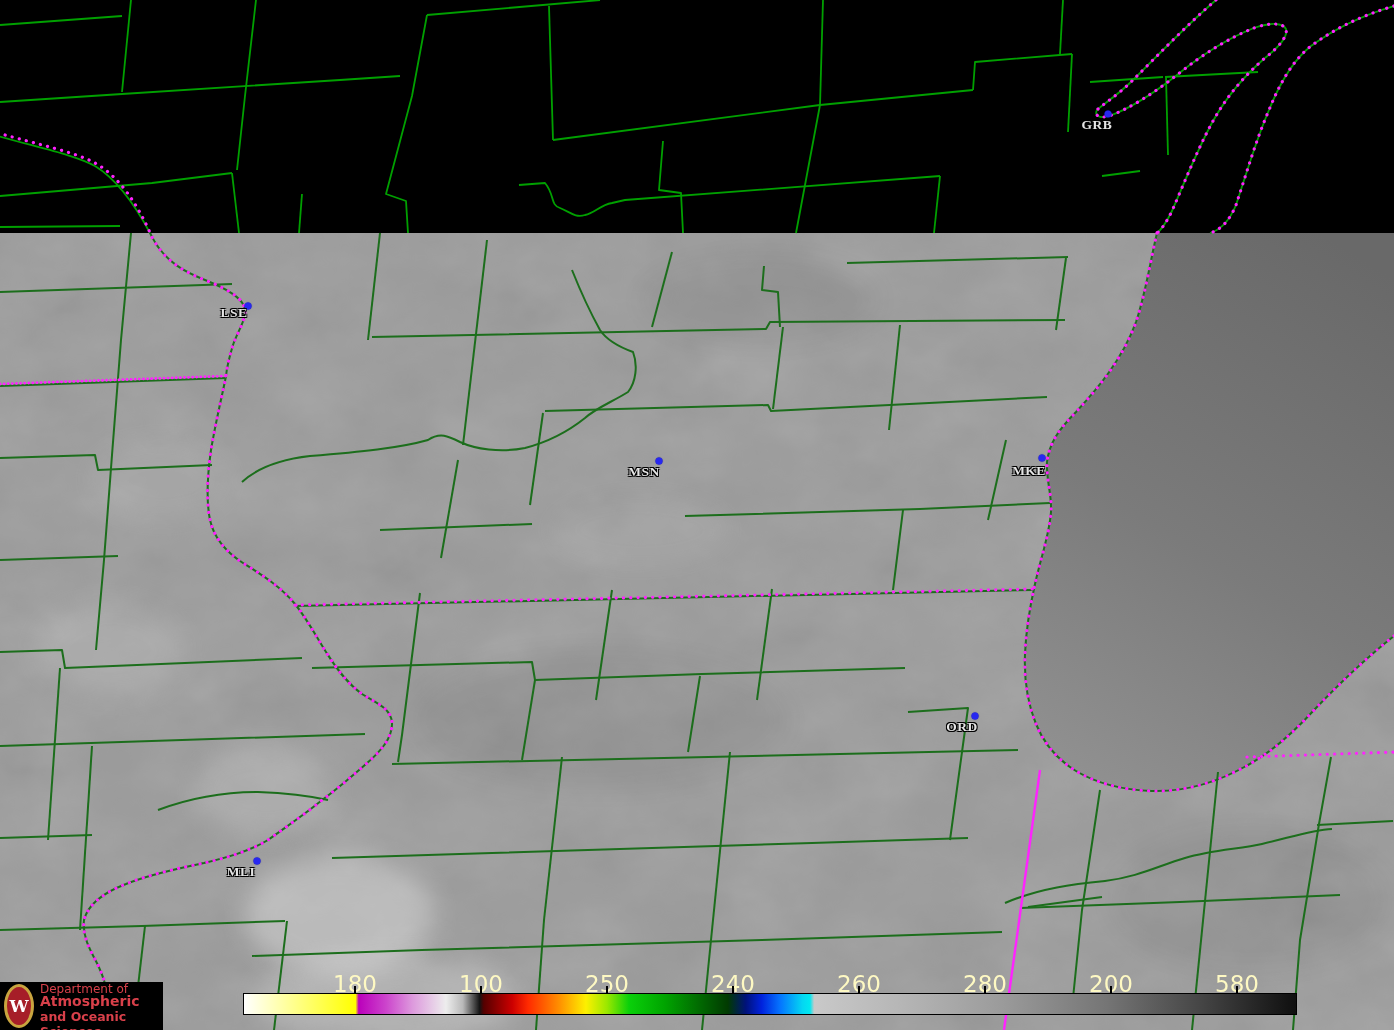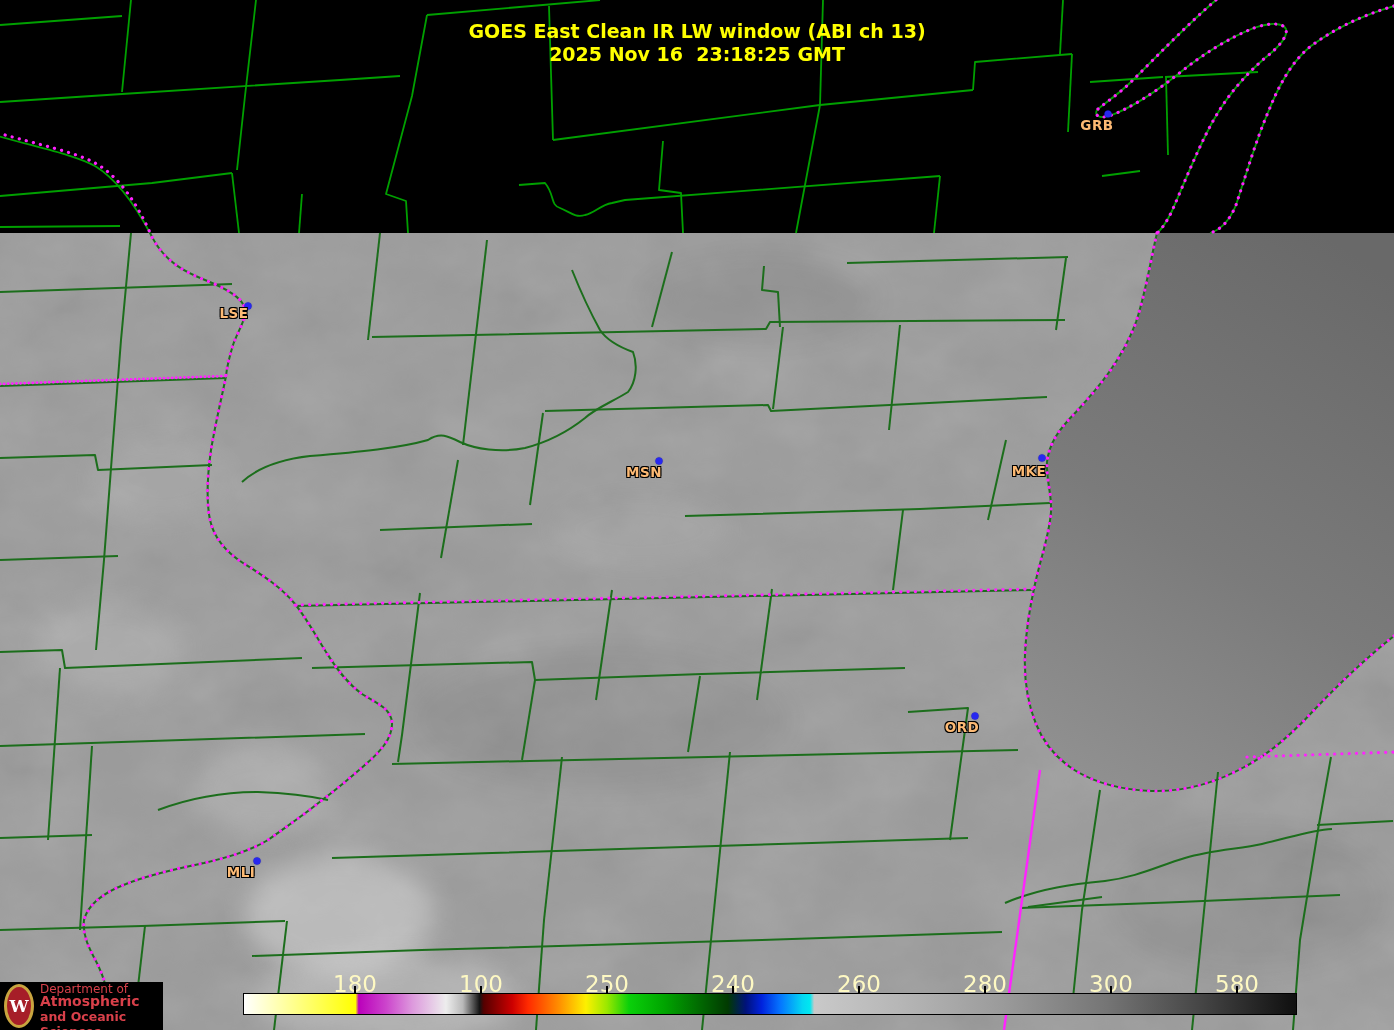--- a/index.html
+++ b/index.html
@@ -6,23 +6,23 @@
   .screen{position:relative;width:1394px;height:1030px;background:#000;overflow:hidden;
           font-family:"DejaVu Sans","Liberation Sans",sans-serif;}
   .screen svg{position:absolute;left:0;top:0;}
 
   
   .title-block{position:absolute;left:697px;top:20px;transform:translateX(-50%);
                text-align:center;z-index:30;}
   .title-line{color:#ffff00;font-weight:bold;font-size:19px;line-height:23px;white-space:pre;}
 
   
-  .station{position:absolute;transform:translate(-50%,-50%);color:#fdba74;font-size:13.5px;
+  .station{position:absolute;transform:translate(-50%,-50%);color:#e5e5e5;font-size:13.5px;
            font-weight:bold;z-index:25;letter-spacing:0.5px;
-           text-shadow:-1px -1px 0 #000,1px -1px 0 #000,-1px 1px 0 #000,1px 1px 0 #000,0 1px 0 #000,0 -1px 0 #000;}
+           text-shadow:-1px -1px 0 #000,1px -1px 0 #000,-1px 1px 0 #000,1px 1px 0 #000,0 1px 0 #000,0 -1px 0 #000;font-family:Liberation Serif, serif;}
   .station.on-black{text-shadow:none;}
   .stn-dot{position:absolute;width:7px;height:7px;border-radius:50%;background:#2727f0;
            transform:translate(-50%,-50%);z-index:24;box-shadow:0 0 1px #0000aa;}
 
   
   .colorbar-wrap{position:absolute;left:243px;top:962px;width:1054px;height:53px;z-index:28;}
   .colorbar{position:absolute;left:0;top:31px;width:1052px;height:20px;border:1px solid #000;
     background:linear-gradient(to right,
       #ffffff 0%, #ffff00 10.6%, #bb00bb 10.9%, #cc44cc 13.5%, #dd99dd 16%,
       #ededed 19.2%, #b9b9b9 20.8%, #141414 22.4%, #550000 22.8%, #cc0000 25.5%,
@@ -220,24 +220,20 @@
       <path stroke-width="2.4" d="M1040,770 L1004,1030"></path>
       <path stroke-width="3.2" stroke-dasharray="0.1 7.2" stroke-linecap="round" d="M1247,757 L1394,752"></path>
       <path stroke-width="3.2" stroke-dasharray="0.1 7.2" stroke-linecap="round" d="M1216,0 C1190,22 1158,55 1133,80 C1118,95 1102,105 1097,110 C1094,115 1099,119 1109,116
                C1129,109 1154,93 1177,75 C1204,53 1231,37 1254,28 C1271,22 1283,23 1286,29
                C1288,36 1279,47 1265,58 C1244,76 1227,96 1213,121 C1199,146 1185,181 1172,211 C1166,223 1161,230 1157,233"></path>
       <path stroke-width="3.2" stroke-dasharray="0.1 7.2" stroke-linecap="round" d="M1394,6 C1360,16 1334,29 1311,46 C1292,61 1279,85 1269,110 C1256,140 1246,175 1236,205
                C1229,222 1220,230 1210,233"></path>
     </g>
   </svg>
 
-  <div class="title-block">
-    <div class="title-line">GOES East Clean IR LW window (ABI ch 13)</div>
-    <div class="title-line">2025 Nov 16  23:18:25 GMT</div>
-  </div>
 
   <div class="stn-dot" style="left:1108px;top:114px"></div>
   <div class="station on-black" style="left:1097px;top:125px">GRB</div>
 
   <div class="stn-dot" style="left:248px;top:306px"></div>
   <div class="station" style="left:234px;top:313px">LSE</div>
 
   <div class="stn-dot" style="left:659px;top:461px"></div>
   <div class="station" style="left:644px;top:472px">MSN</div>
 
@@ -251,21 +247,21 @@
   <div class="station" style="left:241px;top:872px">MLI</div>
 
   <div class="colorbar-wrap">
     <div class="colorbar"></div>
     <span class="cb-label" style="left:112px">180</span>
     <span class="cb-label" style="left:238px">100</span>
     <span class="cb-label" style="left:364px">250</span>
     <span class="cb-label" style="left:490px">240</span>
     <span class="cb-label" style="left:616px">260</span>
     <span class="cb-label" style="left:742px">280</span>
-    <span class="cb-label" style="left:868px">300</span>
+    <span class="cb-label" style="left:868px">200</span>
     <span class="cb-label" style="left:994px">580</span>
     <div class="cb-tick" style="left:111px"></div>
     <div class="cb-tick" style="left:237px"></div>
     <div class="cb-tick" style="left:363px"></div>
     <div class="cb-tick" style="left:489px"></div>
     <div class="cb-tick" style="left:615px"></div>
     <div class="cb-tick" style="left:741px"></div>
     <div class="cb-tick" style="left:867px"></div>
     <div class="cb-tick" style="left:993px"></div>
   </div>

